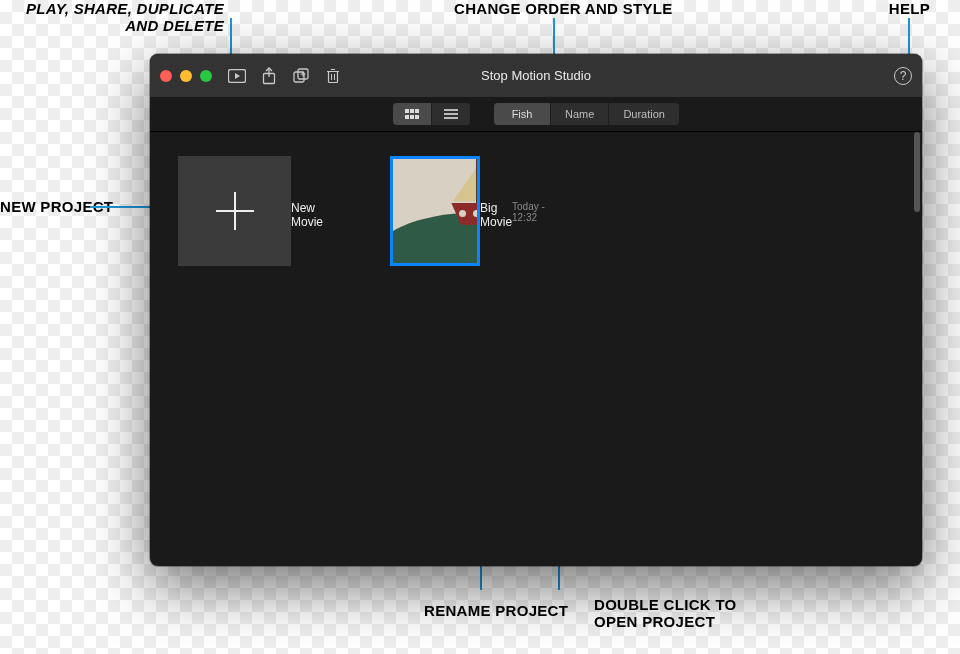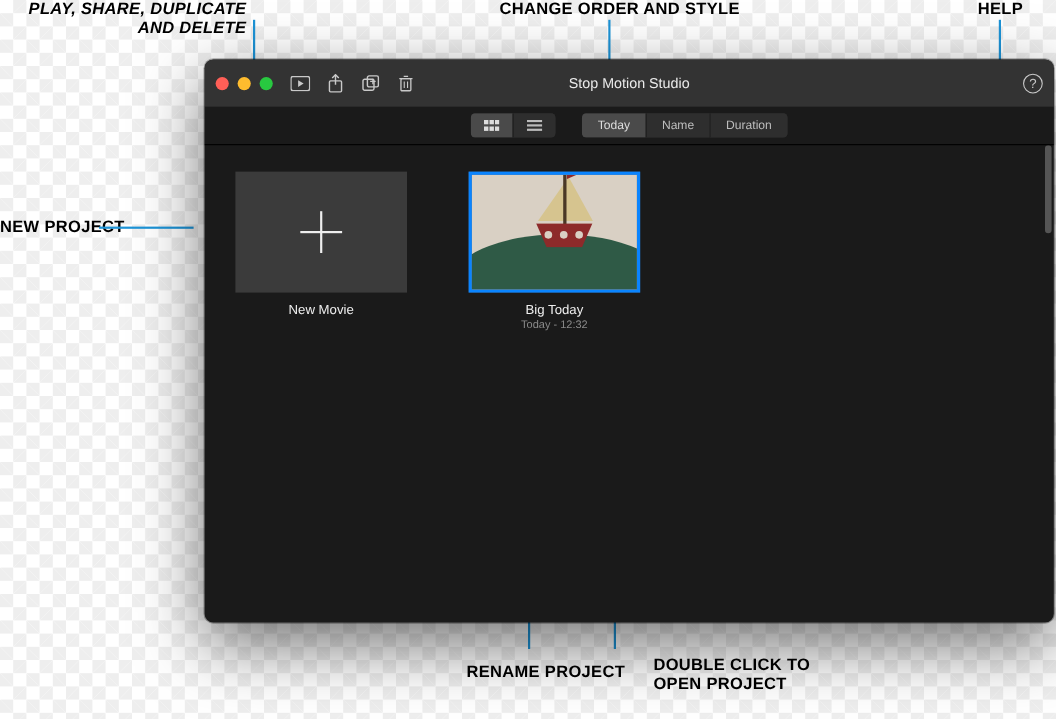--- a/index.html
+++ b/index.html
@@ -42,21 +42,20 @@
 
   
   .win {
     position: absolute;
     left: 150px; top: 54px;
     width: 772px; height: 512px;
     background: #1a1a1a;
     border-radius: 8px;
     box-shadow: 0 20px 60px rgba(0,0,0,0.55), 0 0 0 1px rgba(0,0,0,0.3);
     overflow: hidden;
-    margin-left: 36px;
   }
 
   
   .titlebar {
     height: 43px;
     background: #333333;
     display: flex;
     align-items: center;
     padding: 0 10px;
     position: relative;
@@ -139,21 +138,21 @@
     overflow: hidden;
   }
   .scrollbar {
     position: absolute;
     right: 2px; top: 0;
     width: 6px; height: 80px;
     background: #555;
     border-radius: 3px;
   }
 
-  .card { width: 156px; display: flex; flex-direction: column; align-items: center; }
+  .card { width: 156px; display: flex; flex-direction: row; align-items: center; }
   .thumb {
     width: 156px; height: 110px;
     background: #3b3b3b;
     display: flex; align-items: center; justify-content: center;
     cursor: pointer;
   }
   .thumb.selected {
     border: 3px solid #0a84ff;
   }
   .plus {
@@ -298,21 +297,21 @@
       <button class="seg-btn icon inactive">
         <svg width="14" height="10" viewBox="0 0 14 10">
             <rect x="0" y="0" width="14" height="2" fill="#bbb"></rect>
             <rect x="0" y="4" width="14" height="2" fill="#bbb"></rect>
             <rect x="0" y="8" width="14" height="2" fill="#bbb"></rect>
           </svg>
       </button>
     </div>
 
     <div class="seg sort">
-      <button class="seg-btn">Today</button>
+      <button class="seg-btn">Fish</button>
       <button class="seg-btn inactive">Name</button>
       <button class="seg-btn inactive">Duration</button>
     </div>
   </div>
 
   <div class="content">
     <div class="scrollbar"></div>
 
     <div class="card">
       <div class="thumb">
@@ -327,18 +326,18 @@
           <div class="hill"></div>
           <div class="sail"></div>
           <div class="mast"></div>
           <div class="flag"></div>
           <div class="hull"></div>
           <div class="port p1"></div>
           <div class="port p2"></div>
           <div class="port p3"></div>
         </div>
       </div>
-      <div class="card-title">Big Today</div>
+      <div class="card-title">Big Movie</div>
       <div class="card-sub">Today - 12:32</div>
     </div>
 
   </div>
 </div>
 
 </body></html>

